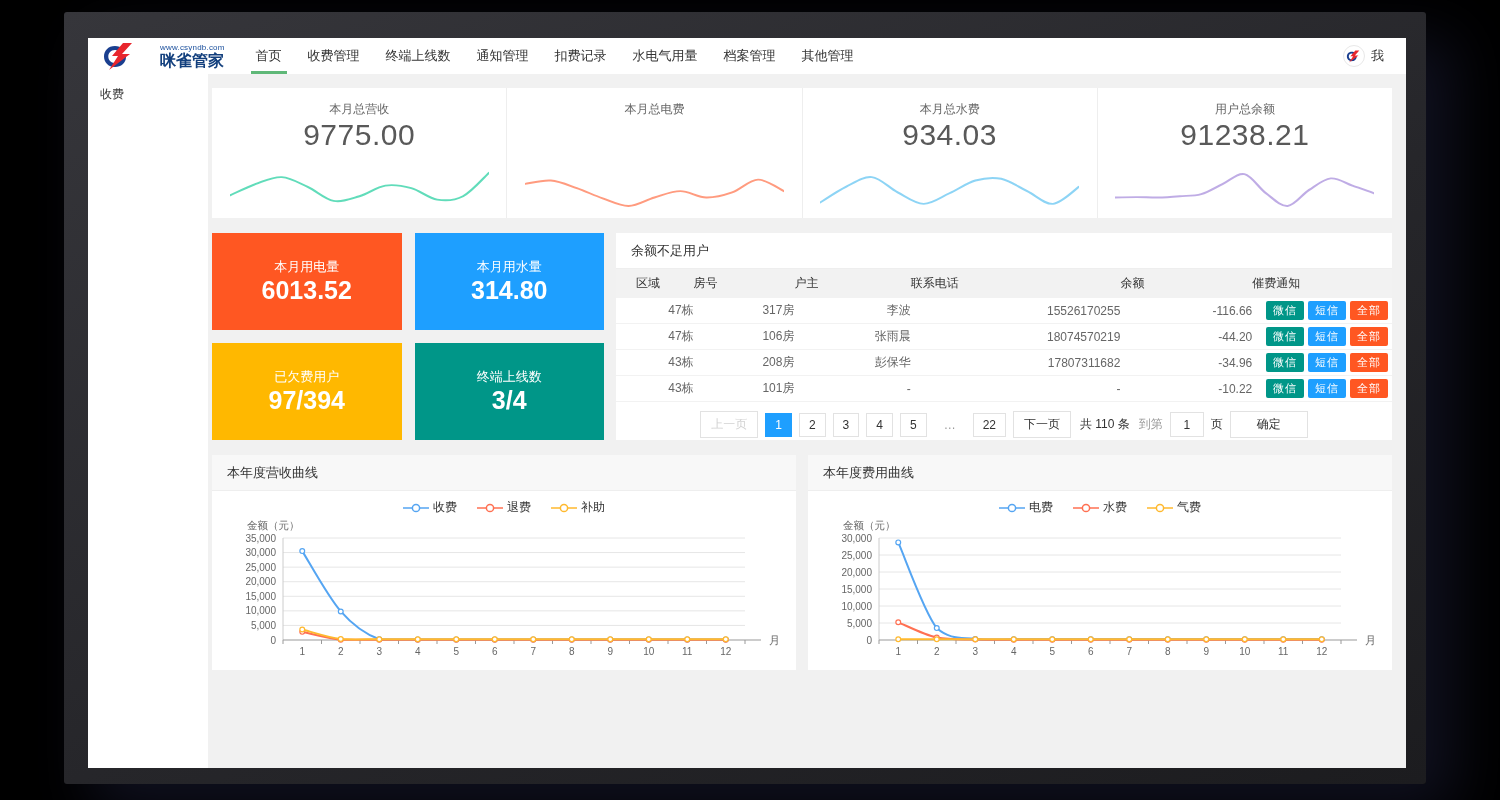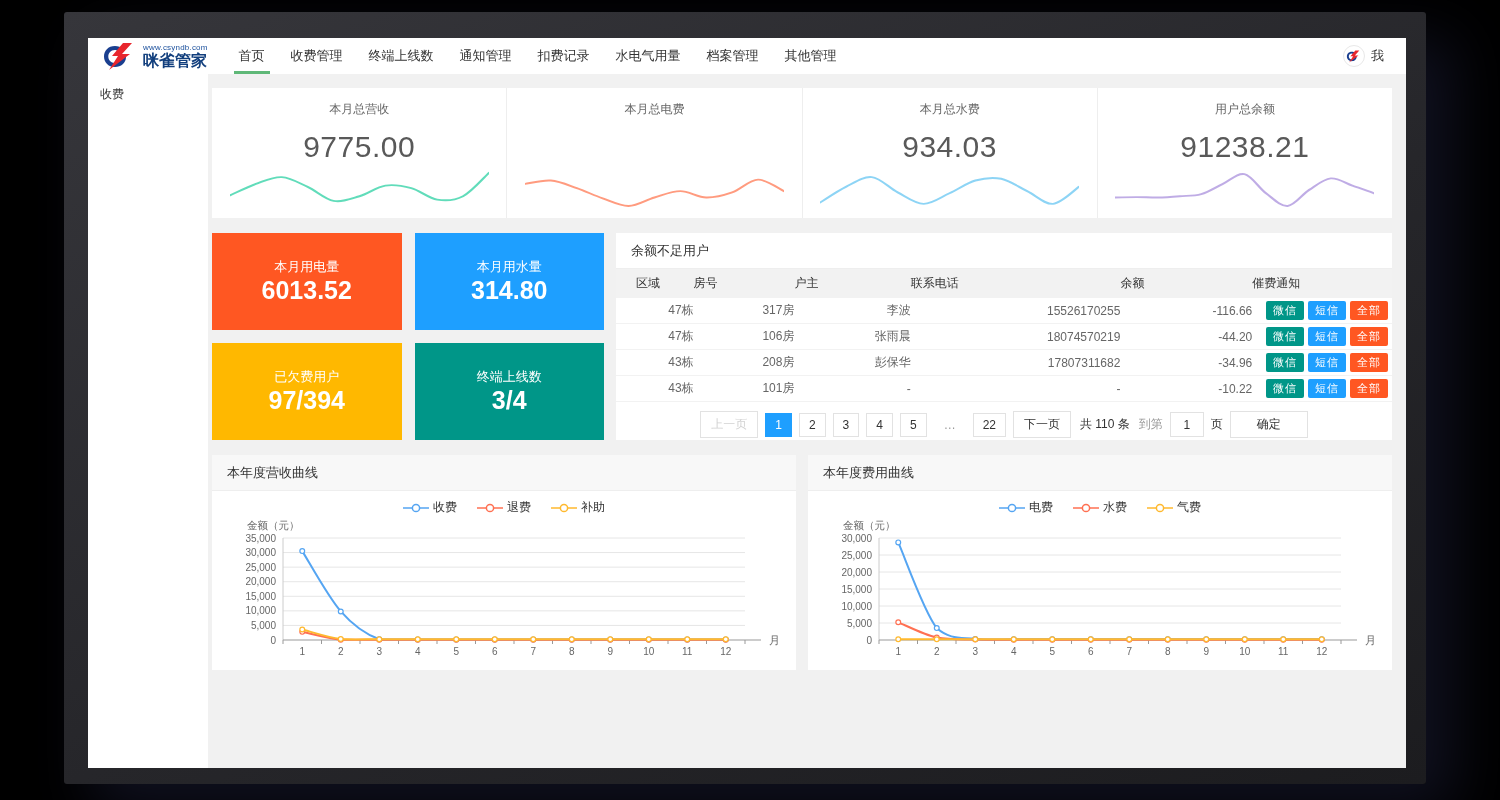--- a/index.html
+++ b/index.html
@@ -8,21 +8,21 @@
   .bezel { position:absolute; left:64px; top:12px; width:1362px; height:772px;
     background:linear-gradient(155deg,#36363b 0%,#26262a 55%,#1c1c1f 100%);
     border-radius:3px; box-shadow:28px 26px 60px rgba(35,38,70,.45); }
   .screen { position:absolute; left:24px; top:26px; width:1318px; height:730px;
     background:#f1f1f1; overflow:hidden; }
 
   
   .hdr { position:relative; height:36px; background:#fff; display:flex; align-items:center; z-index:5; }
   .brand { display:flex; align-items:center; margin-left:14px; cursor:pointer; }
   .brand svg { display:block; }
-  .brand-txt { margin-left:5px; line-height:1; }
+  .brand-txt { margin-left:22px; line-height:1; }
   .brand-site { font-size:8px; color:#1a4f9c; letter-spacing:.2px; }
   .brand-name { font-size:16px; font-weight:bold; color:#123f7d; margin-top:1px; }
   .nav { display:flex; height:100%; margin-left:18px; }
   .nav-item { position:relative; display:flex; align-items:center; padding:0 13px;
     font-size:13px; color:#333; cursor:pointer; }
   .nav-item .bar { position:absolute; left:8px; right:8px; bottom:0; height:3px; background:transparent; }
   .nav-item.active .bar { background:#5FB878; }
   .hdr-right { margin-left:auto; margin-right:22px; display:flex; align-items:center; gap:6px; cursor:pointer; }
   .hdr-right .me { font-size:13px; color:#333; }
   .mini-logo { width:22px; height:22px; border-radius:50%; background:#fff; border:1px solid #e8e8e8;
@@ -32,21 +32,21 @@
   .page-body { display:flex; height:694px; }
   .sidebar { width:120px; background:#fff; padding:12px 12px; flex:none; }
   .side-item { font-size:12px; color:#333; cursor:pointer; }
   .main { flex:1; padding:14px 14px 0 4px; overflow:hidden; }
 
   
   .stat-panel { background:#fff; height:130px; display:flex; margin-bottom:15px; }
   .stat-card { flex:1; text-align:center; padding-top:13px; border-right:1px solid #eee; position:relative; overflow:hidden; }
   .stat-card:last-child { border-right:none; }
   .stat-label { font-size:12px; color:#666; }
-  .stat-value { font-size:30px; color:#595959; margin-top:12px; letter-spacing:.5px; }
+  .stat-value { font-size:30px; color:#595959; margin-top:0; letter-spacing:.5px; }
   .stat-spark { position:absolute; left:6%; bottom:2px; width:88%; height:54px; }
 
   
   .row2 { display:flex; gap:12px; margin-bottom:15px; height:207px; }
   .tiles { width:392px; flex:none; display:grid; grid-template-columns:1fr 1fr; grid-template-rows:1fr 1fr; gap:13px; }
   .tile { display:flex; flex-direction:column; align-items:center; justify-content:center; color:#fff; }
   .tile-label { font-size:13px; }
   .tile-value { font-size:25px; font-weight:bold; }
 
   .table-panel { flex:1; background:#fff; display:flex; flex-direction:column; min-width:0; }

